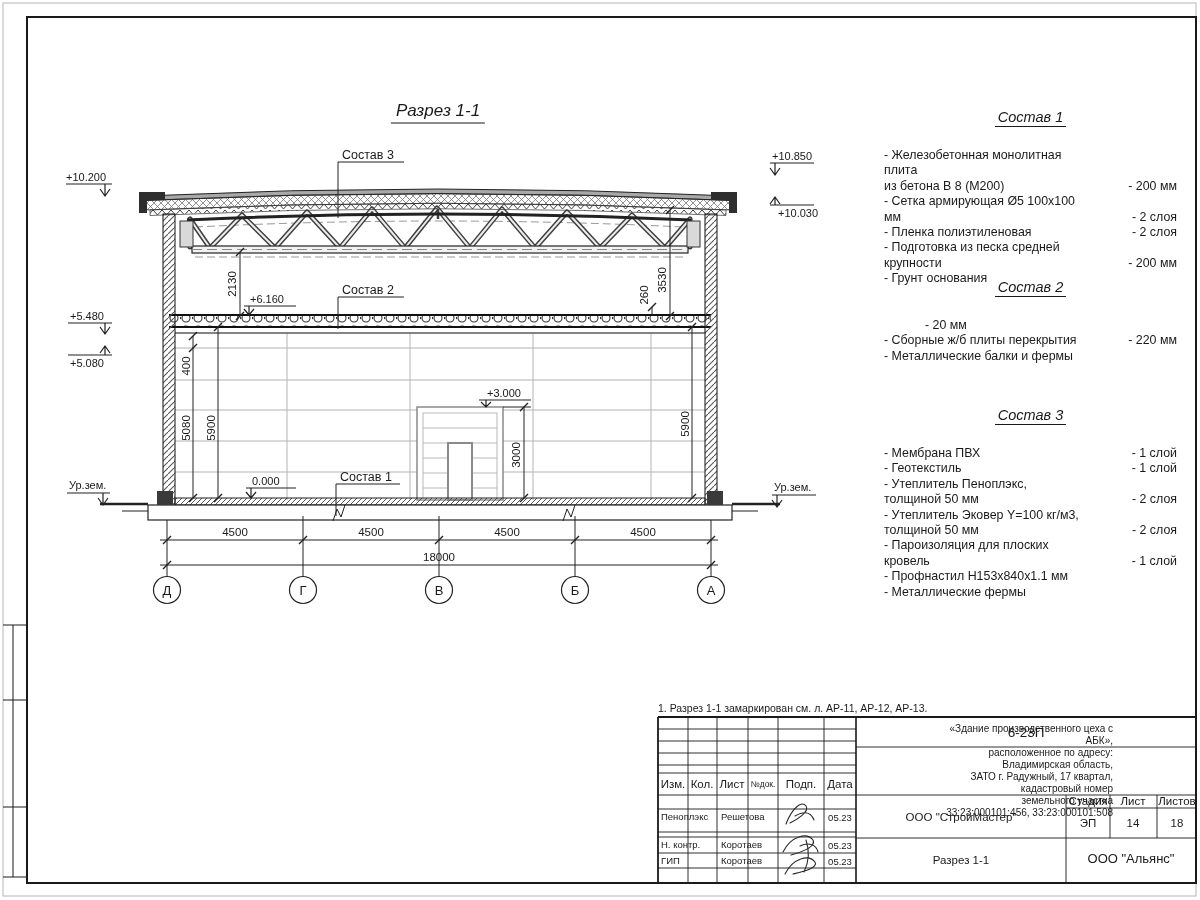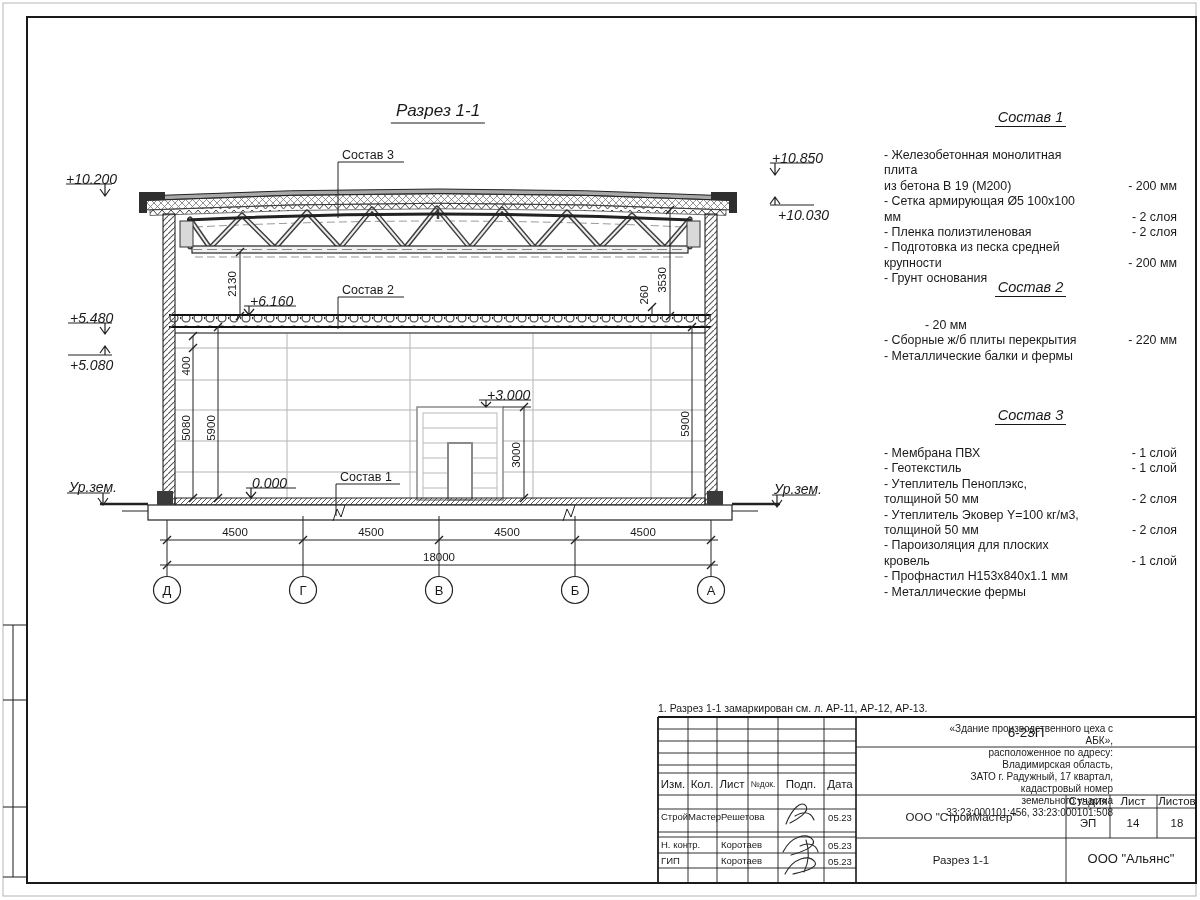--- a/index.html
+++ b/index.html
@@ -3,21 +3,21 @@
 <meta charset="utf-8">
 <style>
   html,body{margin:0;padding:0;background:#fff;}
   .sheet{position:relative;width:1200px;height:900px;background:#fff;overflow:hidden;
          font-family:"Liberation Sans", sans-serif;color:#1a1a1a;}
   svg.linework{position:absolute;left:0;top:0;}
   .t{position:absolute;white-space:nowrap;color:#1a1a1a;font-family:"Liberation Sans",sans-serif;}
   .ctr{transform:translate(-50%,-50%);text-align:center;}
   .rot{transform:translate(-50%,-50%) rotate(-90deg);}
   .dim{font-size:11.5px;}
-  .elev{font-size:14px;font-style:italic;}
+  .elev{font-size:11px;}
   .axis{font-size:13px;}
   .leader{font-size:12.5px;}
   .dtitle{font-size:17px;font-style:italic;border-bottom:1.4px solid #1a1a1a;padding:0 5px 2px 5px;}
   .comp{position:absolute;width:293px;}
   .comp h3{margin:0 0 23px 0;text-align:center;font-size:14.5px;font-style:italic;font-weight:normal;}
   .comp h3 span{border-bottom:1.2px solid #1a1a1a;padding:0 3px 1px 3px;}
   .comp .ci{display:flex;justify-content:space-between;align-items:flex-end;
             font-size:12.4px;line-height:15.4px;}
   .comp .ct{white-space:pre-line;}
   .comp .cv{white-space:nowrap;padding-left:6px;margin-left:35px;}
@@ -225,21 +225,21 @@
 <div class="t ctr axis" style="left:167px;top:590px">Д</div>
 <div class="t ctr axis" style="left:303px;top:590px">Г</div>
 <div class="t ctr axis" style="left:439px;top:590px">В</div>
 <div class="t ctr axis" style="left:575px;top:590px">Б</div>
 <div class="t ctr axis" style="left:711px;top:590px">А</div>
 
 <div class="comp" style="left:884px;top:109px">
   <h3><span>Состав 1</span></h3>
   <div class="ci">
         <span class="ct">- Железобетонная  монолитная плита
-из бетона В 19 (М200)</span>
+из бетона В 8 (М200)</span>
         <span class="cv">- 200 мм</span>
       </div>
   <div class="ci">
         <span class="ct">- Сетка армирующая Ø5 100х100 мм</span>
         <span class="cv">- 2 слоя</span>
       </div>
   <div class="ci">
         <span class="ct">- Пленка полиэтиленовая</span>
         <span class="cv">-  2 слоя</span>
       </div>
@@ -305,21 +305,21 @@
 
 <div class="t note" style="left:658px;top:702px">1. Разрез 1-1 замаркирован см. л. АР-11, АР-12, АР-13.</div>
 
 <div class="t ctr tb" style="left:673px;top:784px">Изм.</div>
 <div class="t ctr tb" style="left:702px;top:784px">Кол.</div>
 <div class="t ctr tb" style="left:732px;top:784px">Лист</div>
 <div class="t ctr tb-tiny" style="left:763px;top:784px">№док.</div>
 <div class="t ctr tb" style="left:801px;top:784px">Подп.</div>
 <div class="t ctr tb" style="left:840px;top:784px">Дата</div>
 
-<div class="t tb-small" style="left:661px;top:811px">СтройМастер</div>
+<div class="t tb-small" style="left:661px;top:811px">Пеноплэкс</div>
 <div class="t tb-small" style="left:721px;top:811px">Решетова</div>
 <div class="t ctr tb-small" style="left:840px;top:817px">05.23</div>
 <div class="t tb-small" style="left:661px;top:839px">Н. контр.</div>
 <div class="t tb-small" style="left:721px;top:839px">Коротаев</div>
 <div class="t ctr tb-small" style="left:840px;top:845px">05.23</div>
 <div class="t tb-small" style="left:661px;top:855px">ГИП</div>
 <div class="t tb-small" style="left:721px;top:855px">Коротаев</div>
 <div class="t ctr tb-small" style="left:840px;top:861px">05.23</div>
 
 <div class="t ctr tb-big" style="left:1026px;top:732px">6-23П</div>

